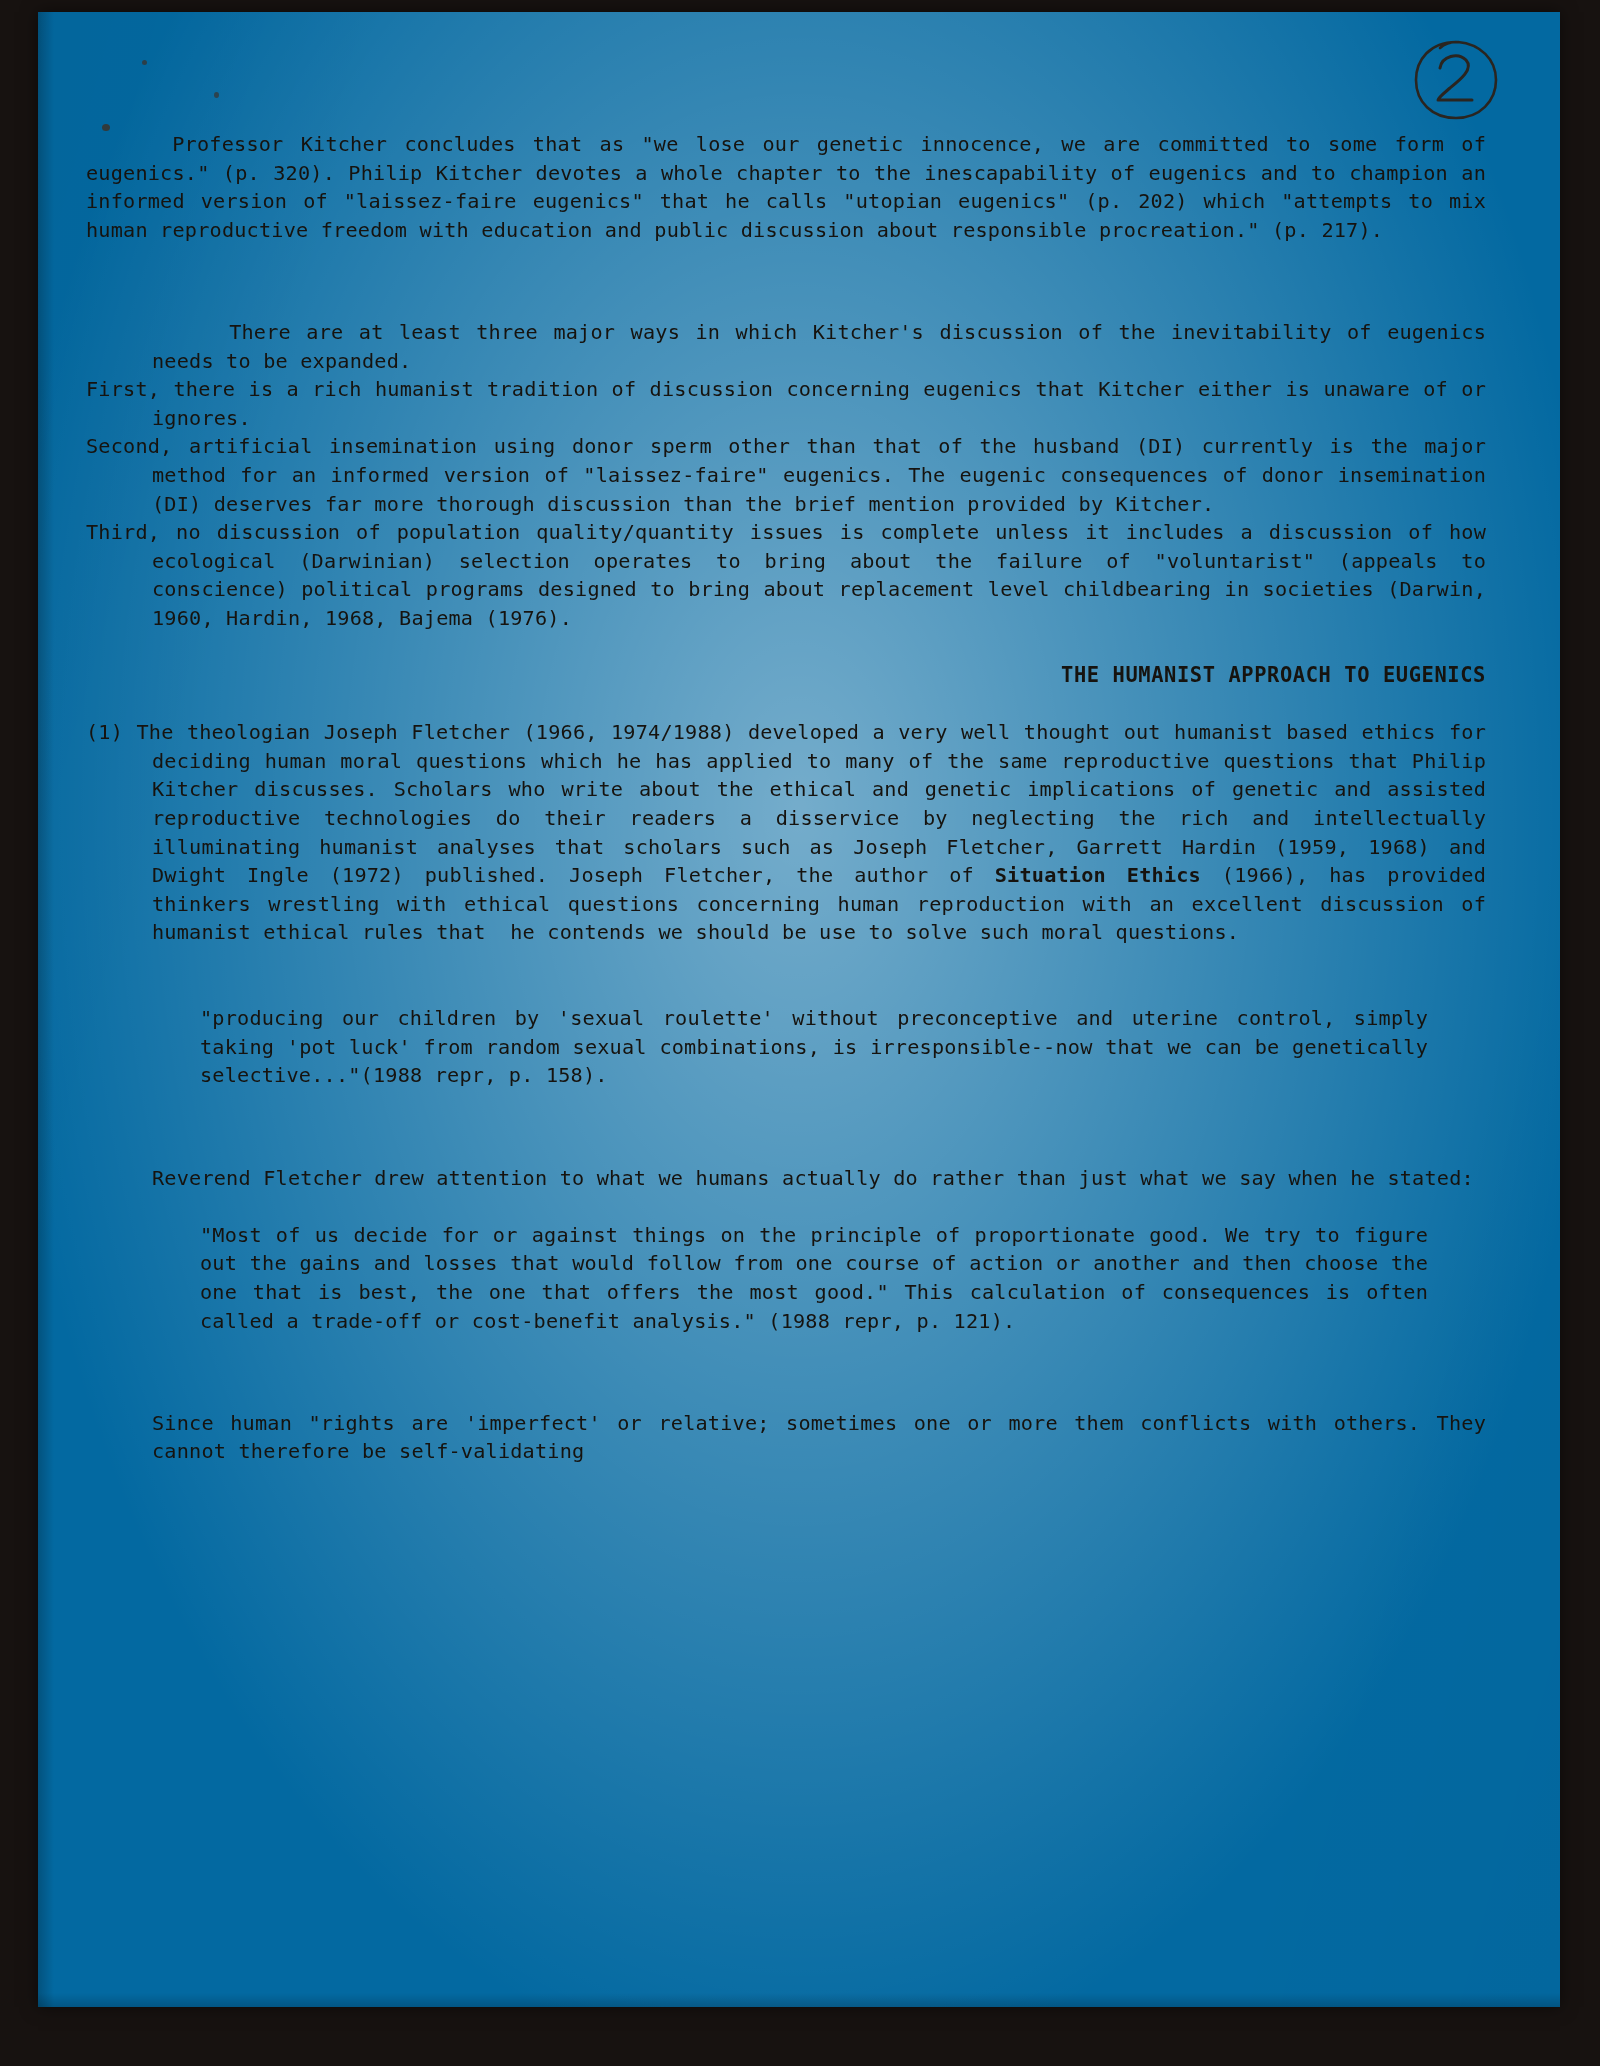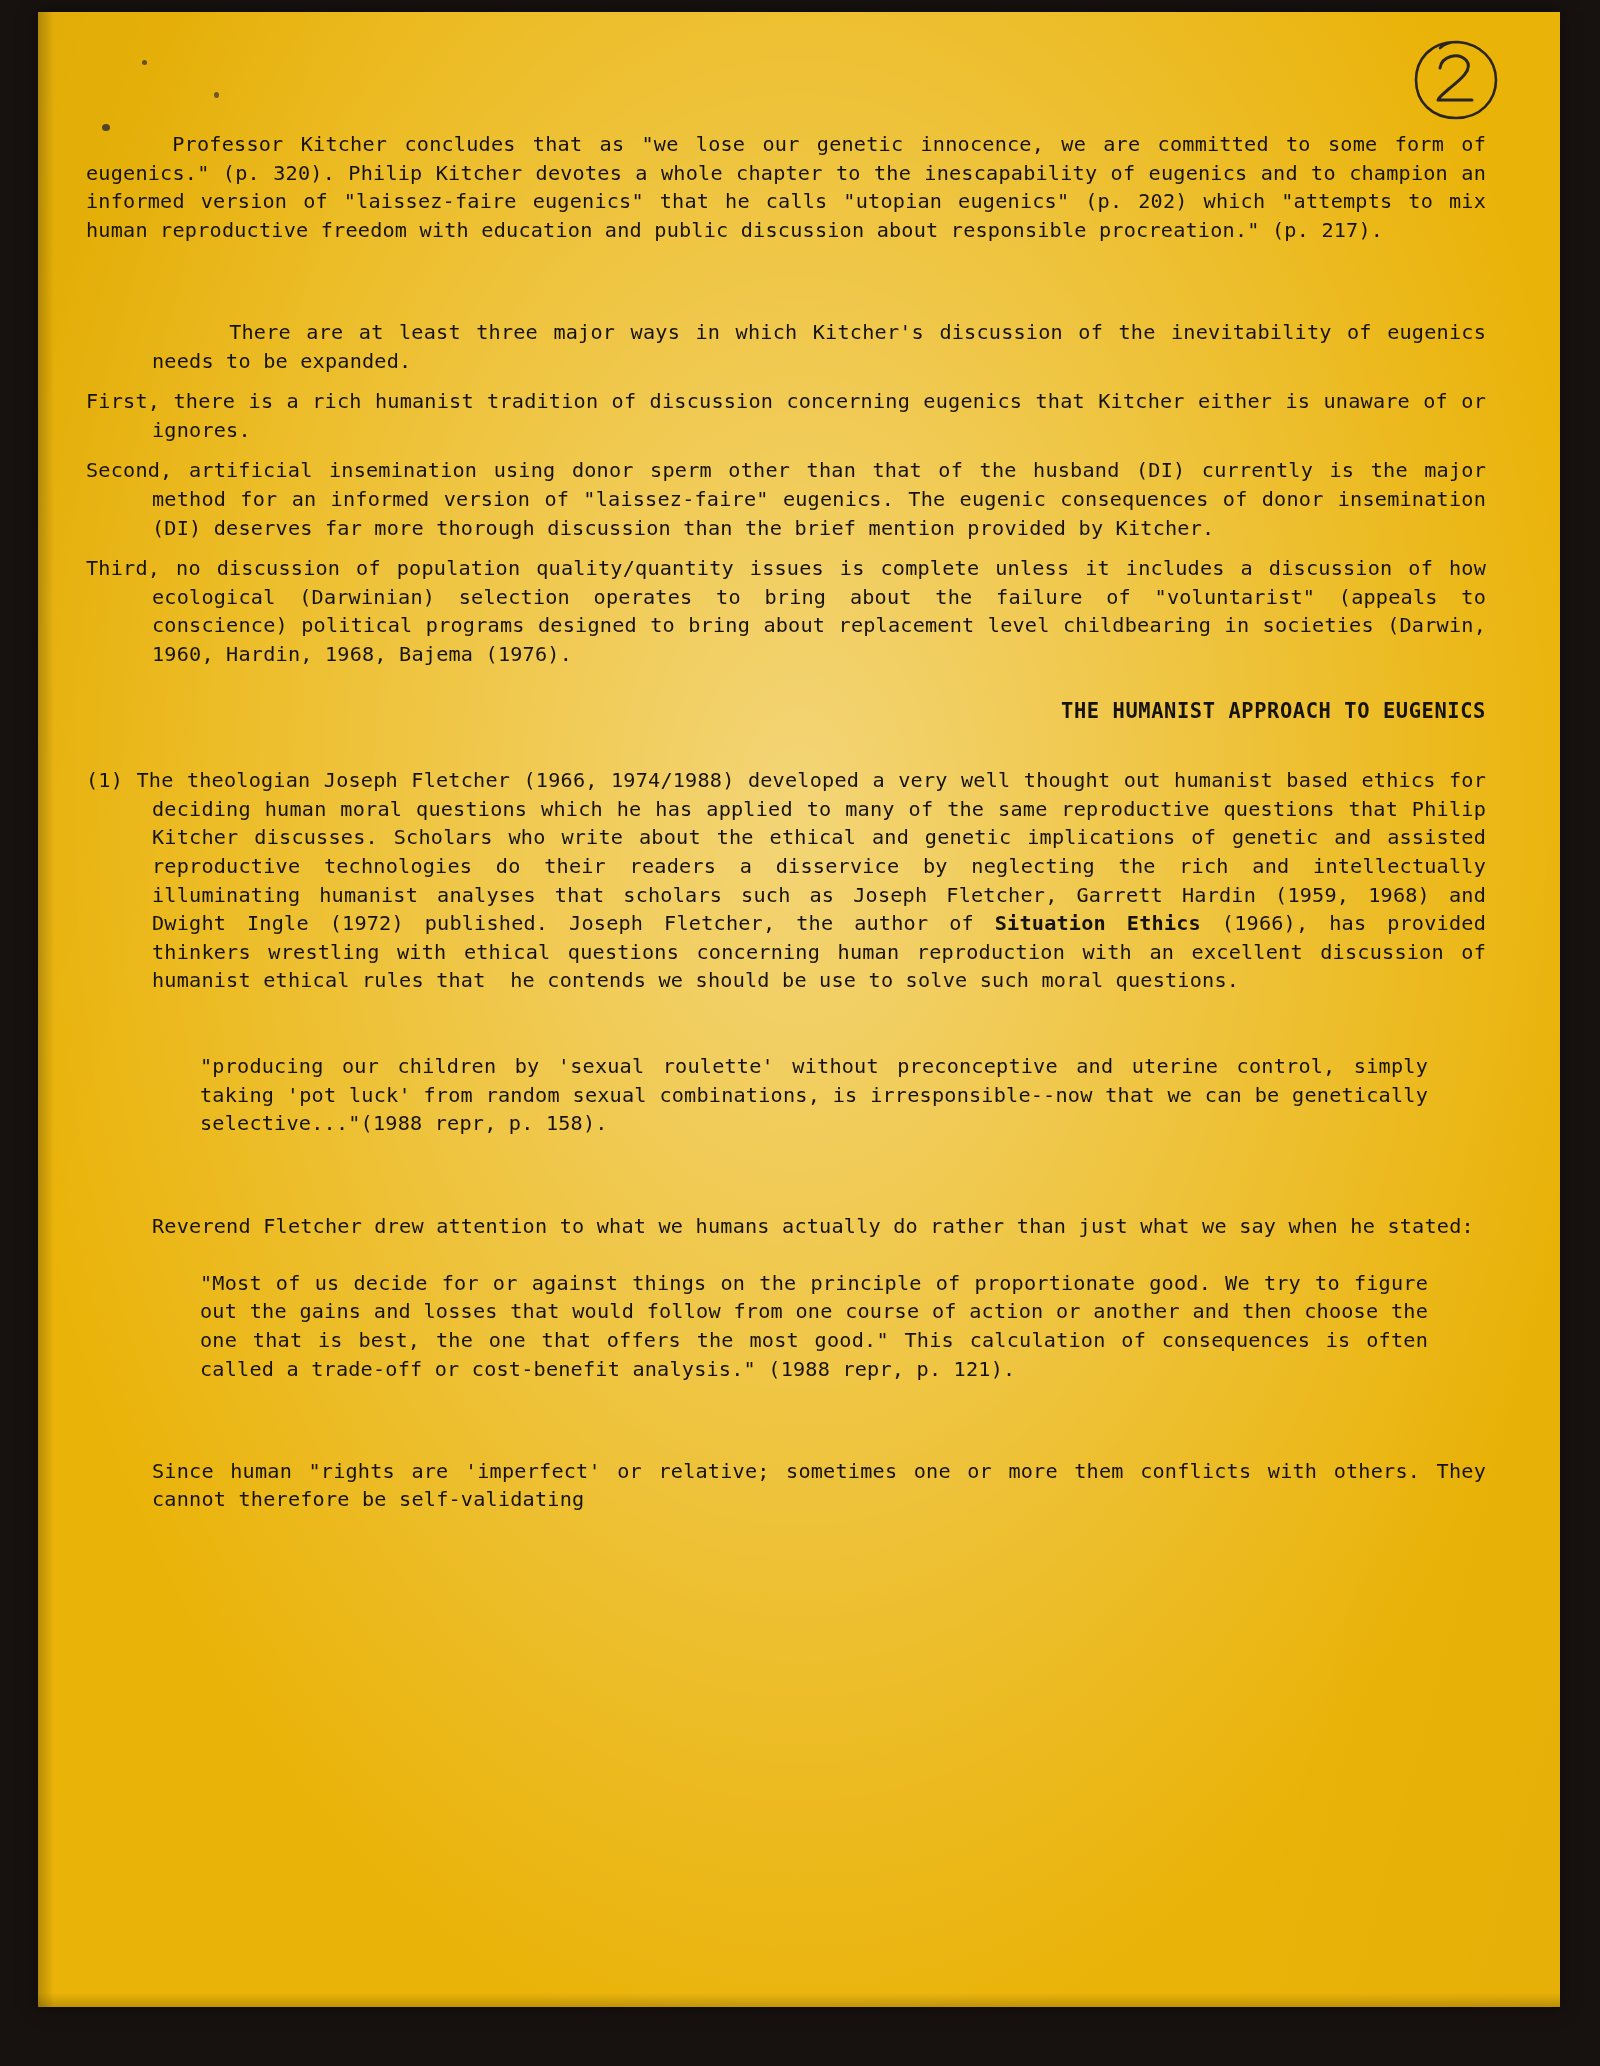--- a/index.html
+++ b/index.html
@@ -19,21 +19,21 @@
     width: 1600px;
     height: 2066px;
     background: #171210;
   }
   .page {
     position: absolute;
     left: 38px;
     top: 12px;
     width: 1522px;
     height: 1995px;
-    background: #eab308;
+    background: #0369a1;
     box-shadow: 0 0 16px rgba(0,0,0,0.5);
   }
   
   .page::before {
     content: "";
     position: absolute;
     left: 0; top: 0; right: 0; bottom: 0;
     background:
       linear-gradient(105deg, rgba(0,0,0,0.035) 0%, rgba(255,255,255,0.0) 18%, rgba(255,255,255,0.0) 82%, rgba(0,0,0,0.02) 100%),
       radial-gradient(ellipse at 50% 40%, rgba(255,255,255,0.45) 0%, rgba(235,234,228,0.0) 75%);
@@ -58,21 +58,20 @@
   .para {
     margin: 0 0 0 0;
     white-space: pre-wrap;
     text-align: justify;
     text-justify: inter-word;
   }
   .spacer { height: 28.6px; }
   .indent-hang {
     padding-left: 66px;
     text-indent: -66px;
-    margin-top: 12px;
   }
   .indent-block {
     padding-left: 66px;
     margin-top: 45px;
   }
   .quote-block {
     padding-left: 114px;
     padding-right: 58px;
   }
   .heading {

